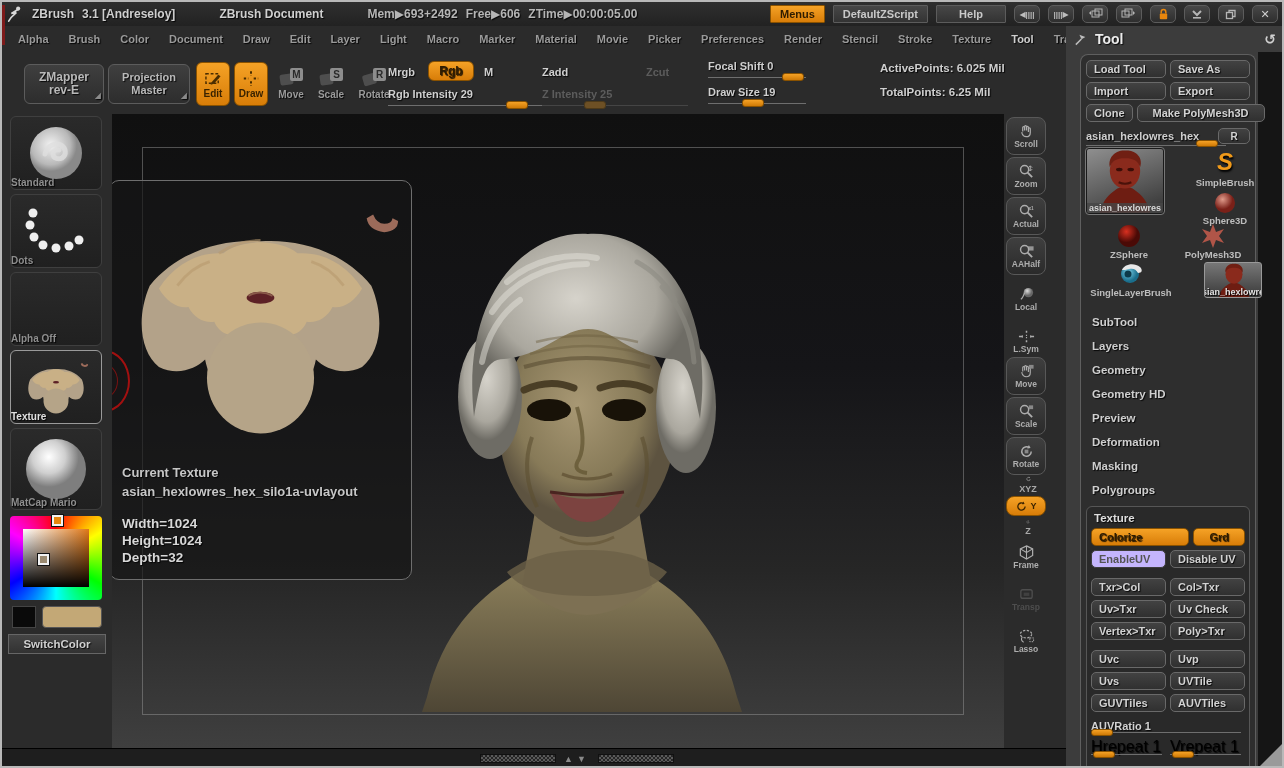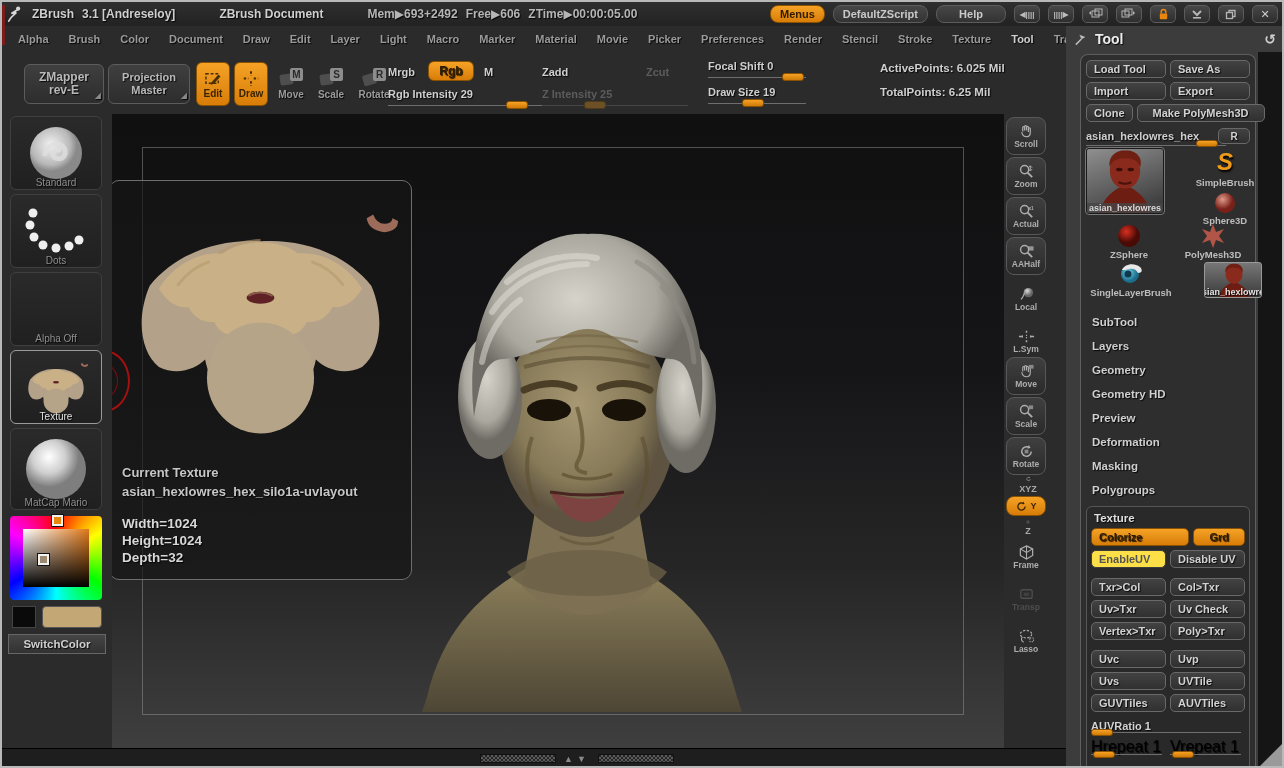--- a/index.html
+++ b/index.html
@@ -4,21 +4,21 @@
 <style>
   * { margin:0; padding:0; box-sizing:border-box; }
   html,body { width:1284px; height:768px; background:#000; font-family:"Liberation Sans","DejaVu Sans",sans-serif; }
   .window { position:relative; width:1284px; height:768px; background:#2b2b2b; border:2px solid #b9b9b9; overflow:hidden; }
   .lbl { text-shadow:1px 1px 1px rgba(0,0,0,.85); }
   
   .titlebar { position:absolute; left:0; top:0; width:1280px; height:24px; background:linear-gradient(#2f2f2f,#222); display:flex; align-items:center; gap:8px; padding:0 4px; }
   .red-sliver { position:absolute; left:0; top:3px; width:3px; height:40px; background:#7d1a1a; z-index:5; }
   .tb-text { font-size:12px; font-weight:bold; color:#cfcfcf; white-space:nowrap; }
   .tb-dim { color:#b5b5b5; }
-  .tb-btn { height:18px; padding:0 9px; display:flex; align-items:center; justify-content:center; background:linear-gradient(#474747,#333); border:1px solid #5c5c5c; border-radius:8px; font-size:11px; font-weight:bold; color:#c9c9c9; white-space:nowrap; }
+  .tb-btn { height:18px; padding:0 9px; display:flex; align-items:center; justify-content:center; background:linear-gradient(#474747,#333); border:1px solid #5c5c5c; border-radius:1px; font-size:11px; font-weight:bold; color:#c9c9c9; white-space:nowrap; }
   .tb-btn.orange { background:linear-gradient(#f5a226,#d87d08); border-color:#8a5200; color:#2e1c00; }
   .tb-ico { height:18px; min-width:26px; padding:0 4px; display:flex; align-items:center; justify-content:center; gap:1px; background:linear-gradient(#474747,#2e2e2e); border:1px solid #5c5c5c; border-radius:5px; color:#bdbdbd; font-size:8px; font-weight:bold; }
   .tb-spacer { flex:1; }
   
   .menubar { position:absolute; left:6px; top:24px; width:1052px; height:26px; display:flex; align-items:center; gap:0; }
   .menu-item { font-size:11px; font-weight:bold; color:#9a9a9a; padding:0 10px; white-space:nowrap; }
   .menu-item.bright { color:#cfcfcf; }
   
   .toolbar { position:absolute; left:14px; top:52px; width:1050px; height:60px; }
   .panel-btn { position:absolute; background:linear-gradient(#3f3f3f,#2d2d2d); border:1px solid #5c5c5c; border-radius:6px; color:#b9b9b9; font-weight:bold; font-size:12px; display:flex; flex-direction:column; align-items:center; justify-content:center; line-height:13px; }
@@ -32,21 +32,21 @@
   .t-lab { position:absolute; font-size:11px; font-weight:bold; color:#cfcfcf; white-space:nowrap; }
   .t-lab.dim1 { color:#b0b0b0;margin-top:48px; } .t-lab.dim2 { color:#5c5c5c; }
   .track { position:absolute; height:1px; background:#6e6e6e; }
   .track.dim { background:#454545; }
   .knob { position:absolute; top:-4px; width:22px; height:8px; border-radius:3px; background:linear-gradient(#f5a226,#cf7a06); border:1px solid #8a5200; }
   .knob.dim { background:#6d5025; border-color:#4d3a1a; }
   
   .left-tray { position:absolute; left:0; top:112px; width:110px; bottom:0; background:#2b2b2b; }
   .thumb { position:absolute; left:8px; width:92px; height:74px; background:linear-gradient(#2a2a2a,#202020); border:1px solid #3f3f3f; border-radius:6px; display:flex; align-items:center; justify-content:center; }
   .thumb.sel { border-color:#9a9a9a; }
-  .thumb-label { position:absolute; left:0; right:0; bottom:1px; text-align:center; font-size:10px; font-weight:normal; color:#8e8e8e; }
+  .thumb-label { position:absolute; left:0; right:0; bottom:1px; text-align:left; font-size:10px; font-weight:bold; color:#8e8e8e; }
   .thumb.sel .thumb-label { color:#e0e0e0; }
   .picker { position:absolute; left:8px; width:92px; height:84px; border-radius:4px; background:conic-gradient(from 0deg, #f00,#ff0,#0f0,#0ff,#00f,#f0f,#f00); }
   .picker-inner { position:absolute; left:13px; top:13px; right:13px; bottom:13px; background:linear-gradient(to top, #000, rgba(0,0,0,0)), linear-gradient(to right, #fff, #e07818); }
   .sel-sq { position:absolute; width:11px; height:11px; border:2px solid #f2f2f2; outline:1px solid #111; }
   .swatch-black { position:absolute; left:10px; width:24px; height:22px; background:#0a0a0a; border:1px solid #444; }
   .swatch-main { position:absolute; left:40px; width:60px; height:22px; border-radius:4px; border:1px solid #555; }
   .switch-btn { position:absolute; left:6px; width:98px; height:20px; background:linear-gradient(#454545,#323232); border:1px solid #666; border-radius:0; color:#cfcfcf; font-size:11.5px; font-weight:bold; display:flex; align-items:center; justify-content:center; }
   
   .canvas { position:absolute; left:110px; top:112px; width:892px; height:634px; overflow:hidden; background:linear-gradient(180deg,#101010 0%,#151518 40%,#262626 72%,#3f3f3f 100%); }
   .doc-frame { position:absolute; left:30px; top:33px; width:822px; height:568px; border:1px solid rgba(160,160,160,.45); }
@@ -74,21 +74,21 @@
   .rp-header { position:absolute; left:0; top:0; right:0; height:26px; display:flex; align-items:center; padding:0 8px; }
   .rp-title { font-size:14px; font-weight:bold; color:#ececec; margin-left:8px; }
   .rp-reset { margin-left:auto; color:#cfcfcf; font-size:14px; font-weight:bold; }
   .rp-gutter { position:absolute; right:0; top:26px; width:26px; bottom:0; background:#151515; }
   .rp-gutter:after { content:""; position:absolute; right:0; bottom:0; width:0; height:0; border-left:24px solid transparent; border-bottom:24px solid #9a9a9a; }
   .rp-inner { position:absolute; left:14px; top:28px; width:176px; bottom:0; background:#2e2e2e; border:1px solid #5f5f5f; border-radius:8px 8px 0 0; border-bottom:none; padding:5px 5px 0 5px; }
   .row { display:flex; gap:4px; margin-bottom:4px; }
   .rbtn { flex:1; height:18px; background:linear-gradient(#424242,#303030); border:1px solid #696969; border-radius:5px; color:#d2d2d2; font-size:11px; font-weight:bold; display:flex; align-items:center; padding:0 7px; white-space:nowrap; }
   .rbtn.c { justify-content:center; padding:0 15px; }
   .rbtn.orange { background:linear-gradient(#f5a226,#d87d08); border-color:#8a5200; color:#2e1c00; }
-  .rbtn.disabled { background:#fde047; border-color:#3d3d3d; color:#545454; }
+  .rbtn.disabled { background:#c4b5fd; border-color:#3d3d3d; color:#545454; }
   .toolname-row { position:relative; display:flex; align-items:center; gap:4px; height:20px; margin-bottom:2px; }
   .toolname { font-size:11px; font-weight:bold; color:#cfcfcf; flex:1; white-space:nowrap; overflow:hidden; }
   .mini-r { width:18px; height:16px; font-size:10px; }
   .thumbs { position:relative; height:152px; margin-bottom:4px; }
   .cur-thumb { position:absolute; left:0; top:0; width:78px; height:66px; background:linear-gradient(160deg,#8f8f8f,#333); border:1px solid #1a1a1a; outline:1px solid #777; border-radius:3px; overflow:hidden; }
   .cur-thumb .tlabel { position:absolute; left:0; right:0; bottom:0; background:rgba(70,70,70,.8); color:#d8d8d8; font-size:9px; font-weight:bold; text-align:center; }
   .titem { position:absolute; display:flex; flex-direction:column; align-items:center; }
   .titem .tlabel2 { font-size:9.5px; font-weight:bold; color:#bdbdbd; margin-top:1px; white-space:nowrap; }
   .small-thumb { position:absolute; left:118px; top:114px; width:58px; height:36px; background:linear-gradient(#777,#3a3a3a); border:1px solid #999; border-radius:3px; overflow:hidden; }
   .small-thumb .tlabel { position:absolute; left:-8px; right:-8px; bottom:0; color:#e2e2e2; font-size:9px; font-weight:bold; text-align:center; text-shadow:1px 1px 1px #000; }

